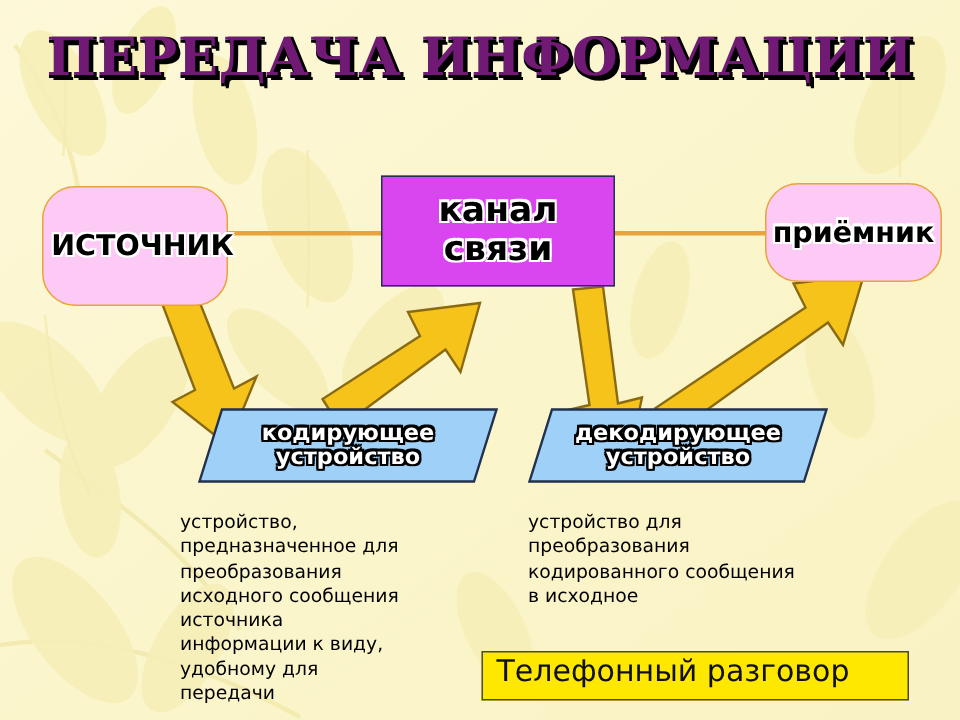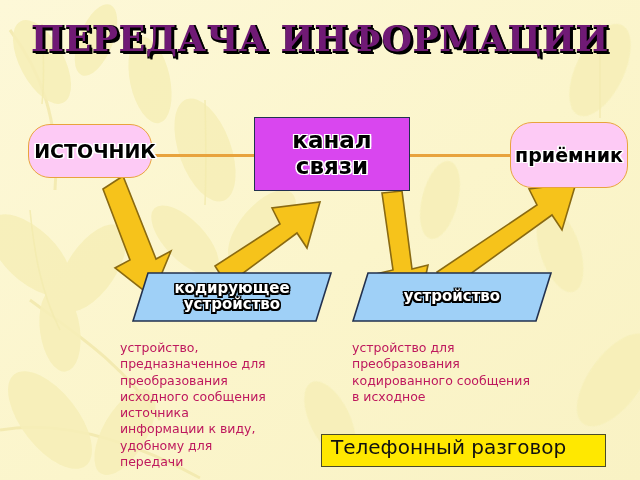--- a/index.html
+++ b/index.html
@@ -78,21 +78,21 @@
       -1.4px -1.4px 0 #fff,
        1.4px -1.4px 0 #fff,
       -1.4px  1.4px 0 #fff,
        1.4px  1.4px 0 #fff,
        0     -1.4px 0 #fff,
        0      1.4px 0 #fff,
       -1.4px  0    0 #fff,
        1.4px  0    0 #fff;
     white-space: nowrap;
   }
-  #box-source   { left: 28px;  top: 124px; width: 124px; height: 54px; padding-left: 10px; }
+  #box-source   { left: 28px;  top: 124px; width: 124px; height: 80px; padding-left: 10px; }
   #box-receiver { left: 510px; top: 122px; width: 118px; height: 66px; justify-content: center; }
 
   
   #box-channel {
     position: absolute;
     left: 254px;
     top: 117px;
     width: 156px;
     height: 74px;
     background: #d946ef;
@@ -165,21 +165,21 @@
     pointer-events: none;
   }
   #arrows svg { display: block; width: 640px; height: 480px; }
 
   
   .desc {
     position: absolute;
     font-family: "DejaVu Sans", sans-serif;
     font-size: 12.5px;
     line-height: 1.30;
-    color: #be185d;
+    color: #000000;
   }
   #desc-left  { left: 120px; top: 340px; width: 150px; }
   #desc-right { left: 352px; top: 340px; width: 185px; }
 
   
   #callout {
     position: absolute;
     left: 321px;
     top: 434px;
     width: 285px;
@@ -294,20 +294,21 @@
       <span>кодирующее</span>
       <span>устройство</span>
     </div>
   </div>
 
   <div class="parallelogram" id="par-decoder">
     <svg viewBox="0 0 200 50" preserveAspectRatio="none" xmlns="http://www.w3.org/2000/svg">
       <polygon points="16,1 199,1 184,49 1,49" fill="#9fd0f7" stroke="#22314f" stroke-width="1.6"></polygon>
     </svg>
     <div class="par-text">
+      <span>декодирующее</span>
       <span>устройство</span>
     </div>
   </div>
 
   <div class="desc" id="desc-left">устройство, предназначенное для преобразования исходного сообщения источника информации к виду, удобному для передачи</div>
   <div class="desc" id="desc-right">устройство для преобразования кодированного сообщения в исходное</div>
 
   <div id="callout">
     <span class="callout-label">Телефонный разговор</span>
   </div>

